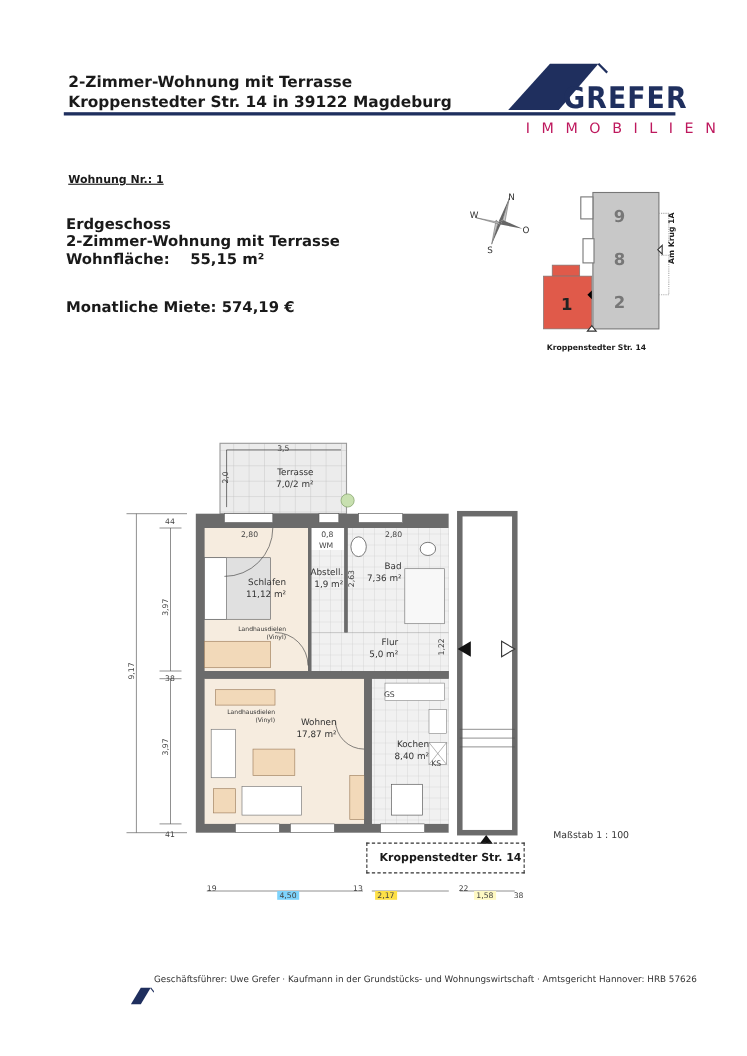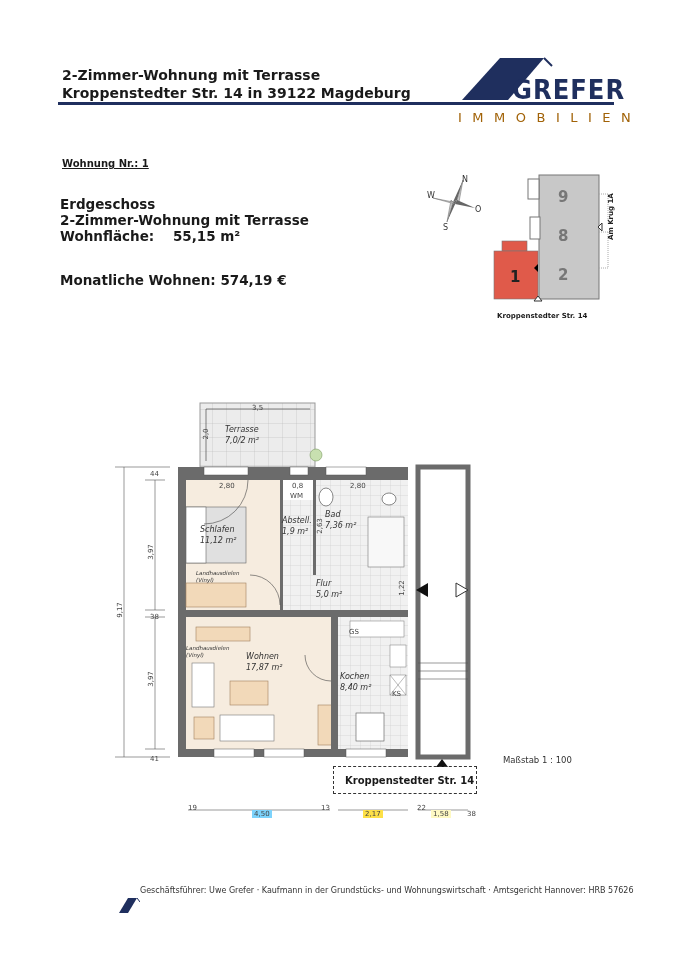--- a/index.html
+++ b/index.html
@@ -1,30 +1,30 @@
 <!DOCTYPE html>
 <html><head>
 <meta charset="utf-8">
 <style>
   html,body{margin:0;padding:0;background:#fff;}
   body{width:679px;height:960px;position:relative;overflow:hidden;font-family:"DejaVu Sans","Liberation Sans",sans-serif;color:#1a1a1a;}
   .abs{position:absolute;}
   .hdr-title{left:62px;top:66px;font-size:14px;font-weight:bold;line-height:18px;}
   .hdr-line{left:58px;top:102px;width:556px;height:3px;background:#1f2f5e;}
   .logo-text{left:512px;top:74px;font-size:27px;font-weight:bold;color:#1f2f5e;letter-spacing:1px;font-family:"DejaVu Sans Condensed","DejaVu Sans",sans-serif;}
-  .logo-sub{left:458px;top:110px;font-size:13px;color:#a16207;letter-spacing:10.5px;}
+  .logo-sub{left:478px;top:110px;font-size:13px;color:#be185d;letter-spacing:10.5px;}
   .unit-title{left:62px;top:158px;font-size:10px;font-weight:bold;text-decoration:underline;}
   .info{left:60px;top:196px;font-size:13.5px;font-weight:bold;line-height:16px;}
   .info .area{margin-left:4px;}
   .rent{left:60px;top:272px;font-size:13.5px;font-weight:bold;line-height:16px;}
   .footer{left:140px;top:886px;font-size:8px;color:#333;}
   .scale{left:503px;top:755px;font-size:8.5px;color:#333;}
   .street-box{left:333px;top:766px;width:142px;height:26px;border:1px dashed #333;}
   .street-label{left:345px;top:775px;font-size:10px;font-weight:bold;}
-  .room-label{position:absolute;font-size:8px;text-align:left;color:#333;line-height:11px;font-style:italic;}
+  .room-label{position:absolute;font-size:8px;text-align:right;color:#333;line-height:11px;}
   .dim{position:absolute;font-size:7px;color:#444;}
   svg text{font-family:"DejaVu Sans","Liberation Sans",sans-serif;}
 </style>
 </head>
 <body>
 
 <div class="abs hdr-title">
   <div>2-Zimmer-Wohnung mit Terrasse</div>
   <div>Kroppenstedter Str. 14 in 39122 Magdeburg</div>
 </div>
@@ -40,21 +40,21 @@
 <div class="abs unit-title">Wohnung Nr.: 1</div>
 <div class="abs info">
   <div>Erdgeschoss</div>
   <div>2-Zimmer-Wohnung mit Terrasse</div>
   <div>
     <span>Wohnfläche:</span>
     <span class="area" style="margin-left:14px">55,15 m²</span>
   </div>
 </div>
 <div class="abs rent">
-  <div><span>Monatliche Wohnen:</span> <span>574,19 €</span></div>
+  <div><span>Monatliche Miete:</span> <span>574,19 €</span></div>
 </div>
 
 <svg class="abs" style="left:425px;top:172px" width="60" height="60">
   <polygon points="38,8 32,28 28,30" fill="#666"></polygon>
   <polygon points="38,8 34,30 32,28" fill="#ccc" stroke="#666" stroke-width="0.5"></polygon>
   <polygon points="22,50 28,30 32,28" fill="#666"></polygon>
   <polygon points="22,50 26,28 28,30" fill="#ccc" stroke="#666" stroke-width="0.5"></polygon>
   <polygon points="8,26 28,30 30,32" fill="#ccc" stroke="#666" stroke-width="0.5"></polygon>
   <polygon points="50,36 32,28 30,32" fill="#666"></polygon>
   <text x="37" y="10" font-size="8" fill="#333">N</text>
@@ -229,21 +229,21 @@
 <div class="dim" style="left:150px;top:470px">44</div>
 <div class="dim" style="left:143px;top:548px;transform:rotate(-90deg)">3,97</div>
 <div class="dim" style="left:150px;top:613px">38</div>
 <div class="dim" style="left:143px;top:675px;transform:rotate(-90deg)">3,97</div>
 <div class="dim" style="left:150px;top:755px">41</div>
 <div class="dim" style="left:112px;top:606px;transform:rotate(-90deg)">9,17</div>
 
 <div class="dim" style="left:188px;top:804px">19</div>
 <div class="dim" style="left:252px;top:810px;background:#7dd3fc;padding:0 2px">4,50</div>
 <div class="dim" style="left:321px;top:804px">13</div>
-<div class="dim" style="left:363px;top:810px;background:#fde047;padding:0 2px">2,17</div>
+<div class="dim" style="left:341px;top:810px;background:#fde047;padding:0 2px">2,17</div>
 <div class="dim" style="left:417px;top:804px">22</div>
 <div class="dim" style="left:431px;top:810px;background:#fef9c3;padding:0 2px">1,58</div>
 <div class="dim" style="left:467px;top:810px">38</div>
 
 <div class="abs street-box"></div>
 <div class="abs street-label">Kroppenstedter Str. 14</div>
 <div class="abs scale">Maßstab 1 : 100</div>
 
 <svg class="abs" style="left:118px;top:896px" width="22" height="18">
   <polygon points="1,17 10,2 19,2 10,17" fill="#1f2f5e"></polygon>

